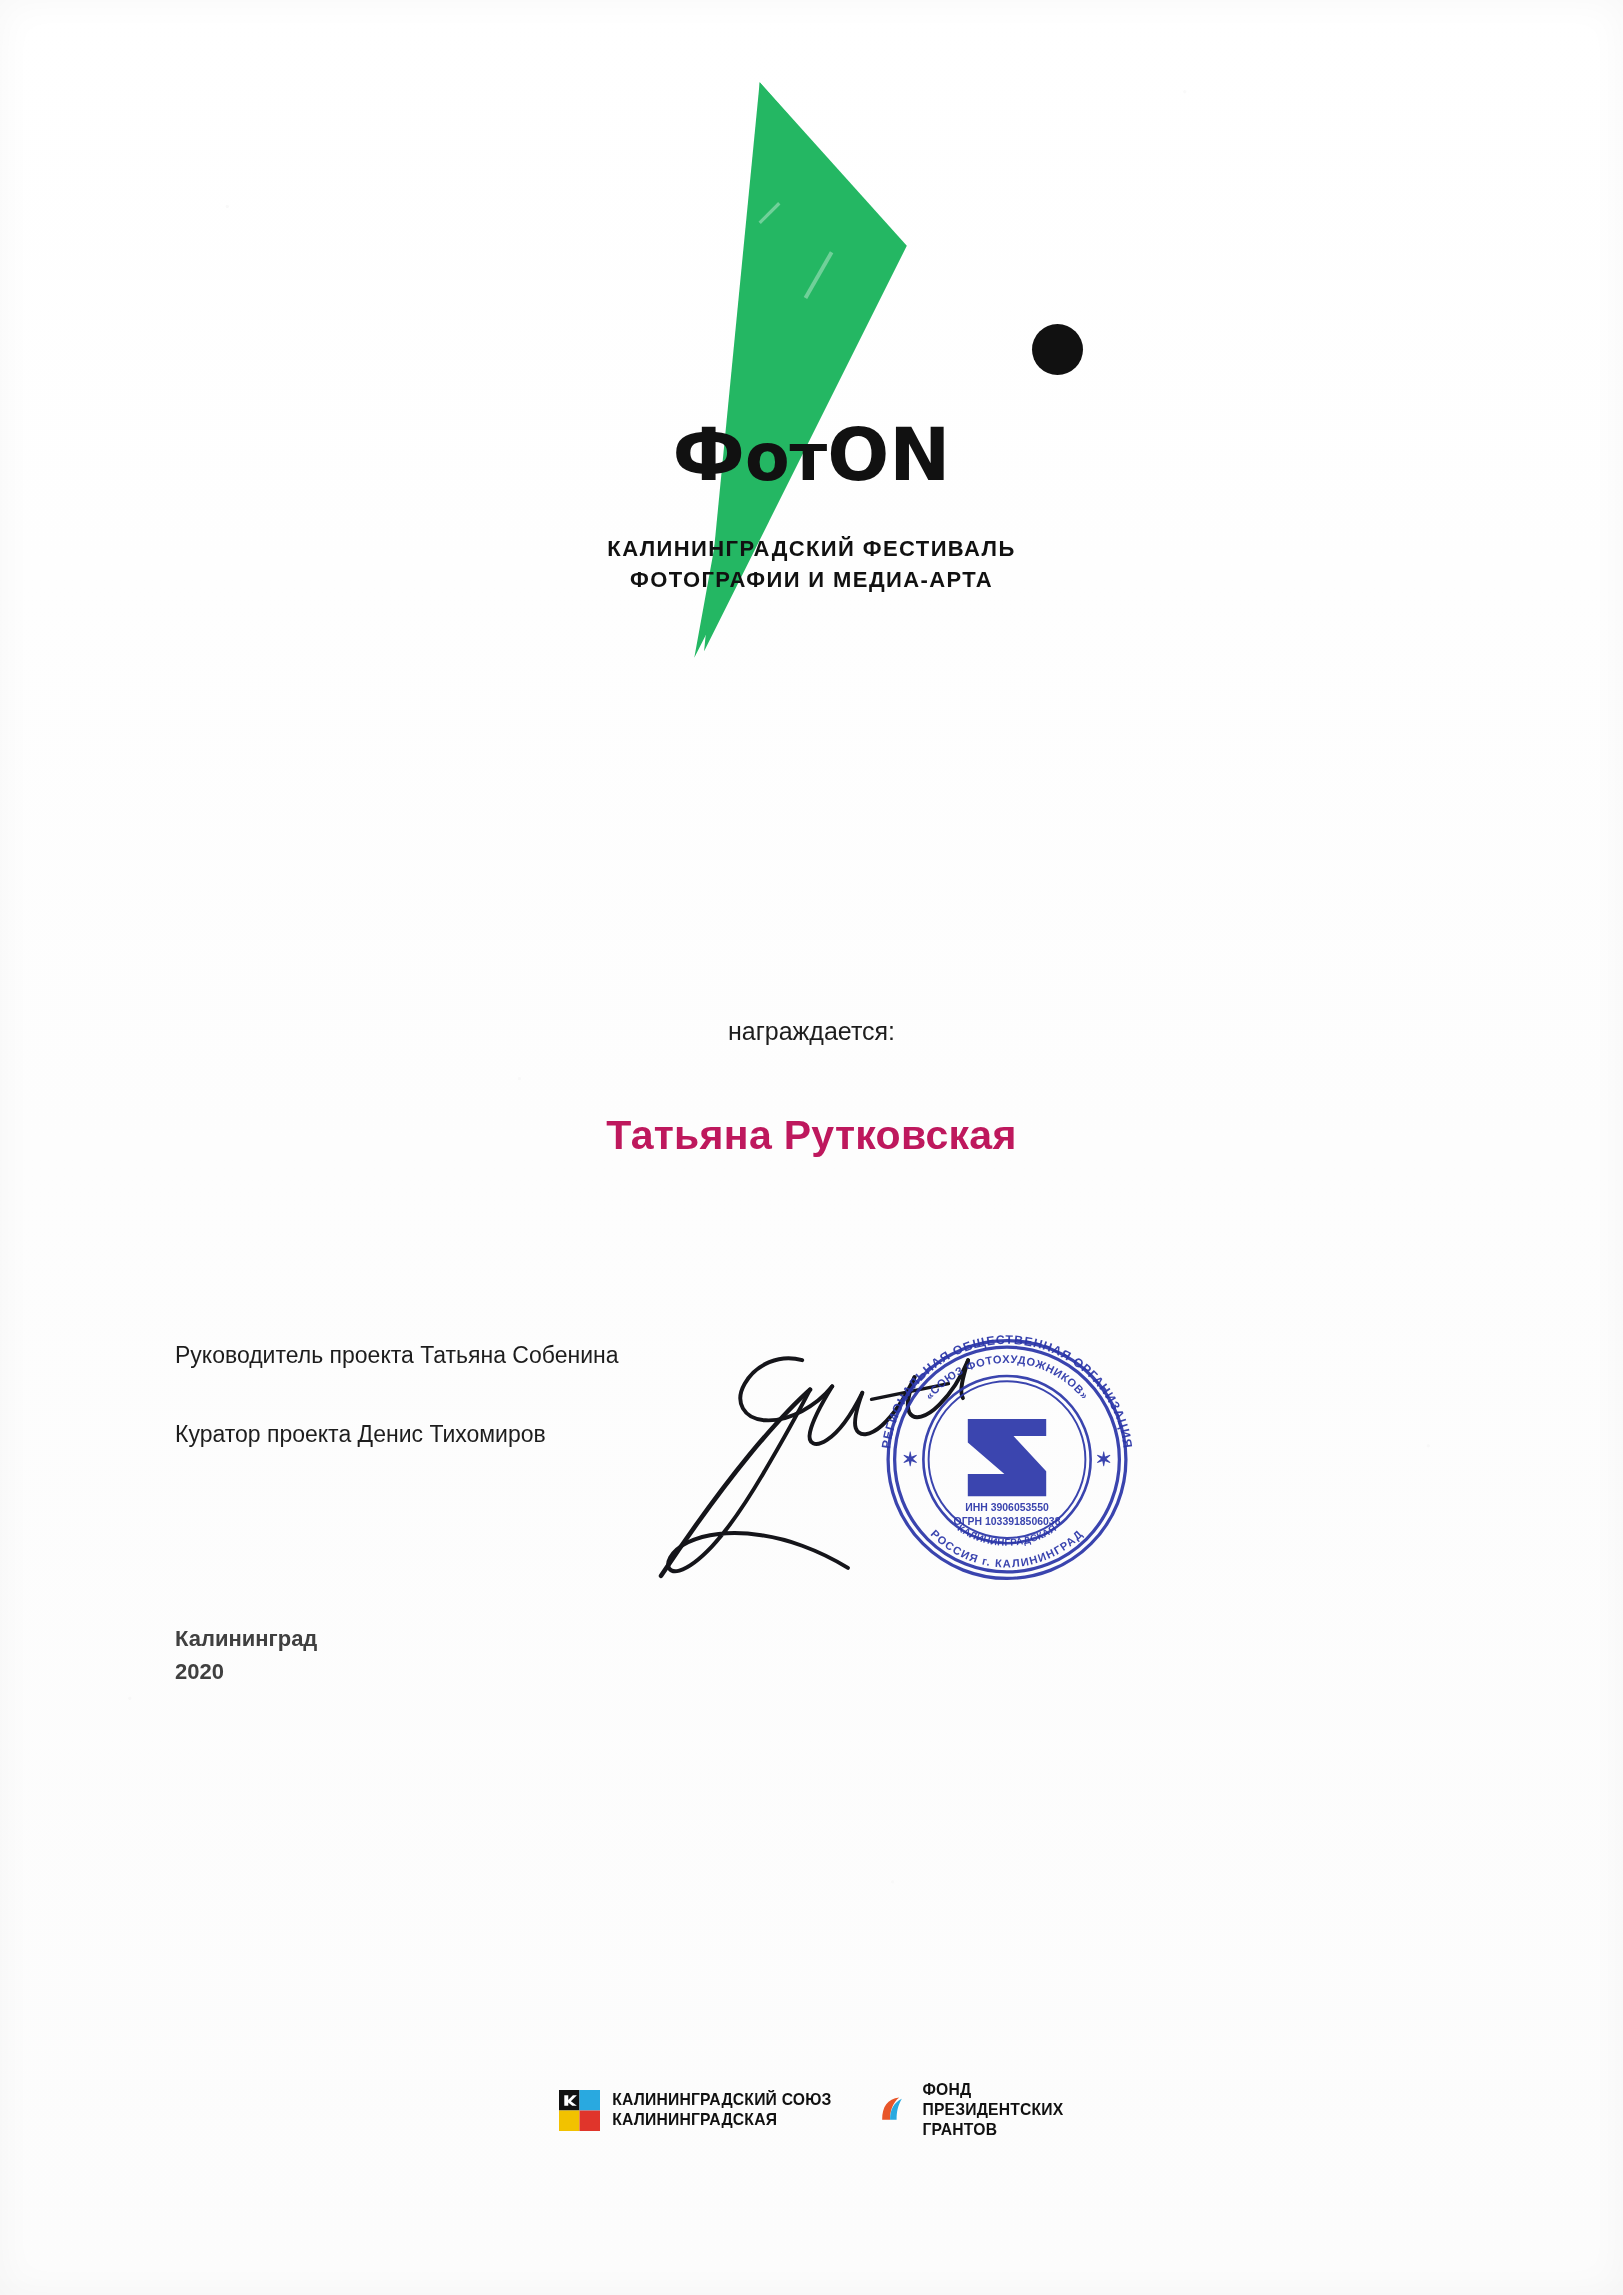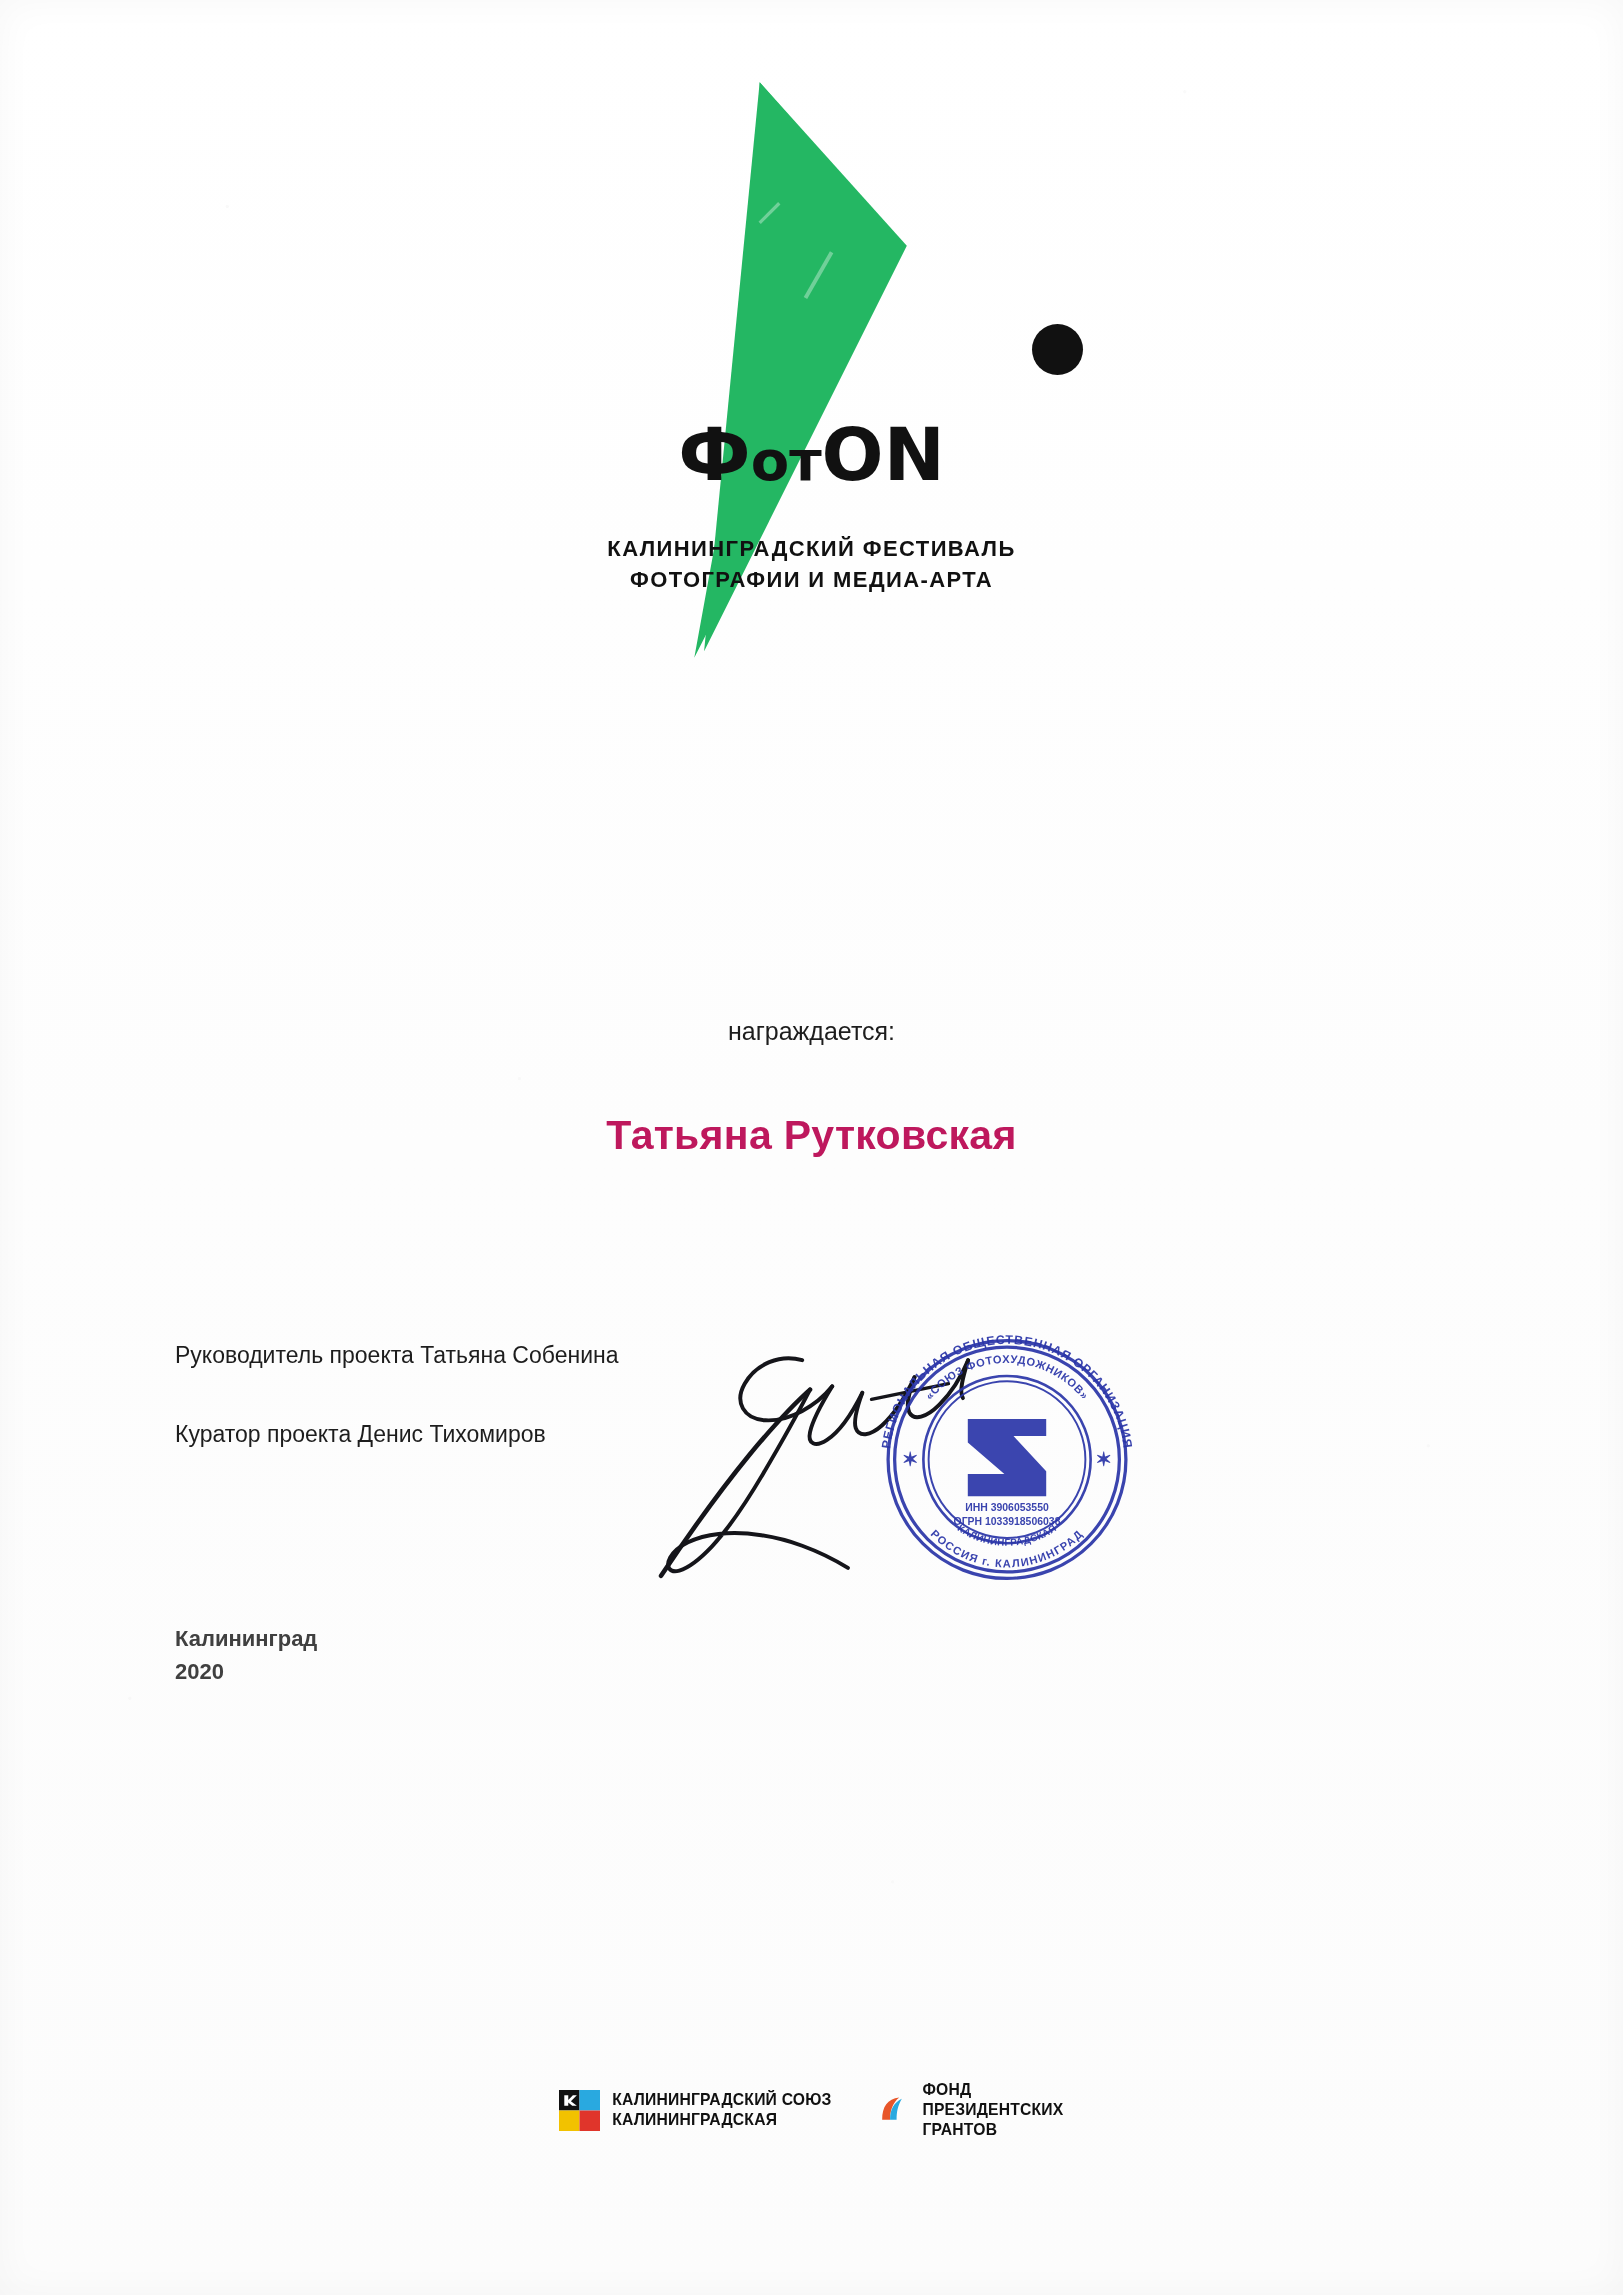--- a/index.html
+++ b/index.html
@@ -71,21 +71,21 @@
     top: 353px;
     transform: translateX(-50%);
     font-size: 73px;
     font-weight: 700;
     letter-spacing: 0px;
     color: #111111;
     white-space: nowrap;
     font-family: "DejaVu Sans", sans-serif;
   }
   .logo-word .small-caps {
-    font-size: 56px;
+    font-size: 65px;
   }
   .logo-sub {
     position: absolute;
     left: 50%;
     top: 474px;
     transform: translateX(-50%);
     text-align: center;
     font-size: 22px;
     font-weight: 700;
     letter-spacing: 1.4px;

